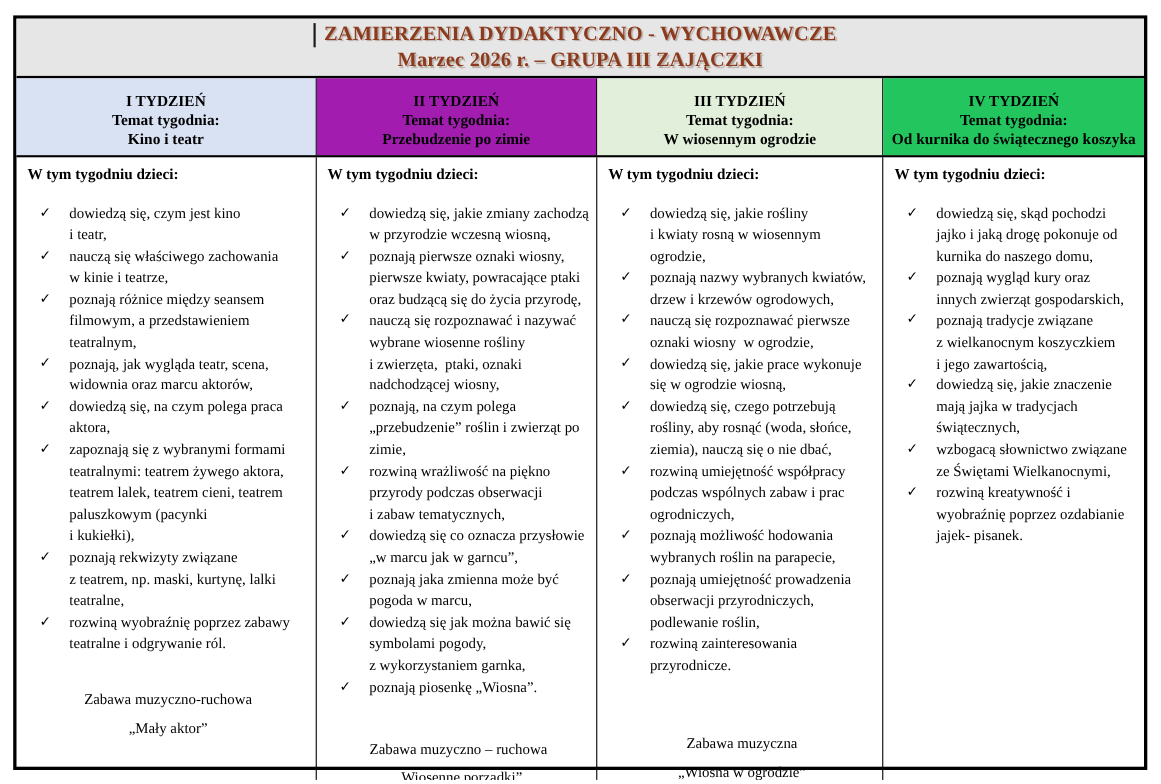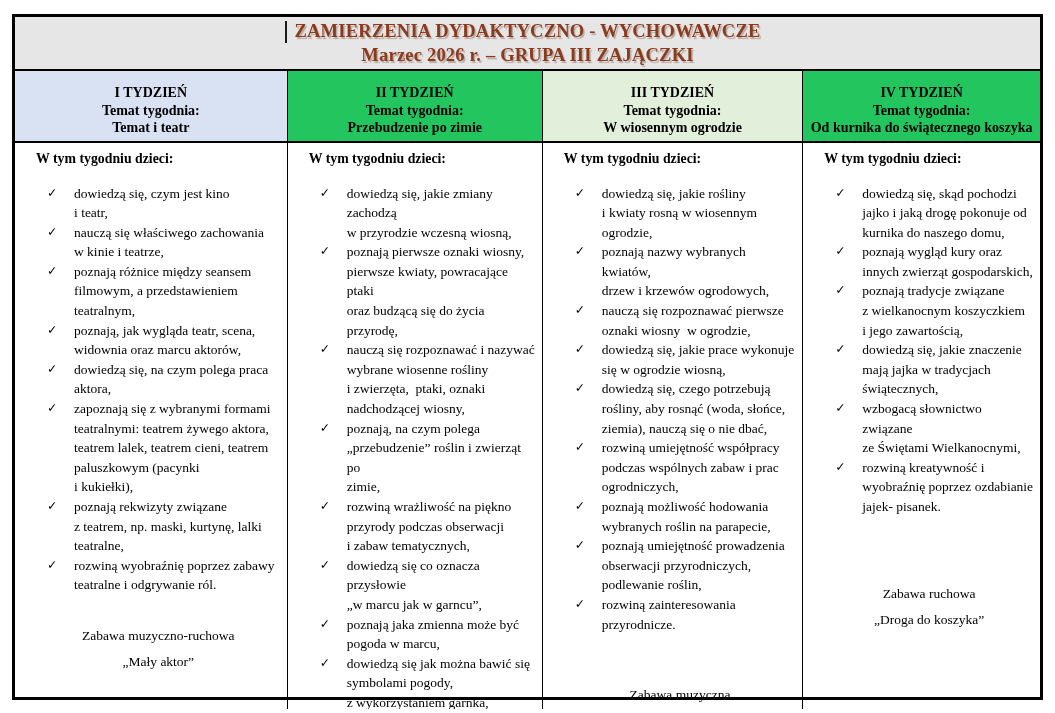--- a/index.html
+++ b/index.html
@@ -59,21 +59,21 @@
   .header-cell:last-child { border-right: none; }
   .header-cell div {
     font-weight: bold;
     font-size: 14px;
     line-height: 17.5px;
   }
 
   .body-row { height: 566px; }
   .body-cell {
     border-right: 1.5px solid #000;
-    padding: 8px 6px 6px 21px;
+    padding: 8px 6px 6px 10px;
     box-sizing: border-box;
     overflow: hidden;
   }
   .body-cell:last-child { border-right: none; }
 
   .intro {
     font-weight: bold;
     font-size: 13.8px;
     margin-bottom: 17px;
   }
@@ -111,23 +111,23 @@
     <div class="title-row">
       <span class="caret"></span>
       <div class="title-line">ZAMIERZENIA DYDAKTYCZNO - WYCHOWAWCZE</div>
       <div class="title-line">Marzec  2026 r. – GRUPA III ZAJĄCZKI</div>
     </div>
 
     <div class="cols header-row">
       <div class="header-cell" style="background: rgb(217, 226, 243);">
         <div>I TYDZIEŃ</div>
         <div>Temat tygodnia:</div>
-        <div>Temat i teatr</div>
-      </div>
-      <div class="header-cell" style="background: #22c55e;">
+        <div>Kino i teatr</div>
+      </div>
+      <div class="header-cell" style="background: #a21caf;">
         <div>II TYDZIEŃ</div>
         <div>Temat tygodnia:</div>
         <div>Przebudzenie po zimie</div>
       </div>
       <div class="header-cell" style="background: rgb(226, 239, 218);">
         <div>III TYDZIEŃ</div>
         <div>Temat tygodnia:</div>
         <div>W wiosennym ogrodzie</div>
       </div>
       <div class="header-cell" style="background: #22c55e;">
@@ -340,21 +340,17 @@
               <span class="item-text">wzbogacą słownictwo związane
 ze Świętami Wielkanocnymi,</span>
             </div>
             <div class="item">
               <span class="check">✓</span>
               <span class="item-text">rozwiną kreatywność i
 wyobraźnię poprzez ozdabianie
 jajek- pisanek.</span>
             </div>
           </div>
-        <div class="activity">
-          <div>Zabawa ruchowa</div>
-          <div>„Droga do koszyka”</div>
-        </div>
       </div>
     </div>
 
   </div>
 </div>
 
 </body></html>

